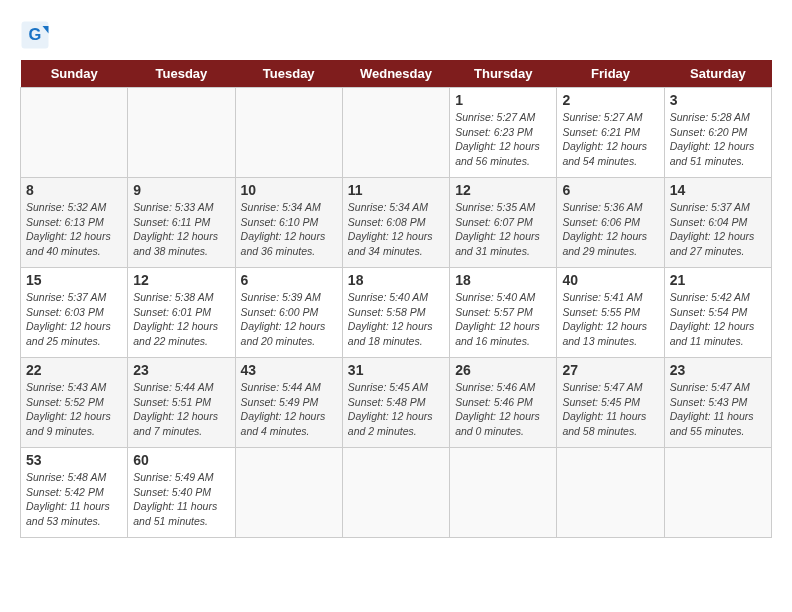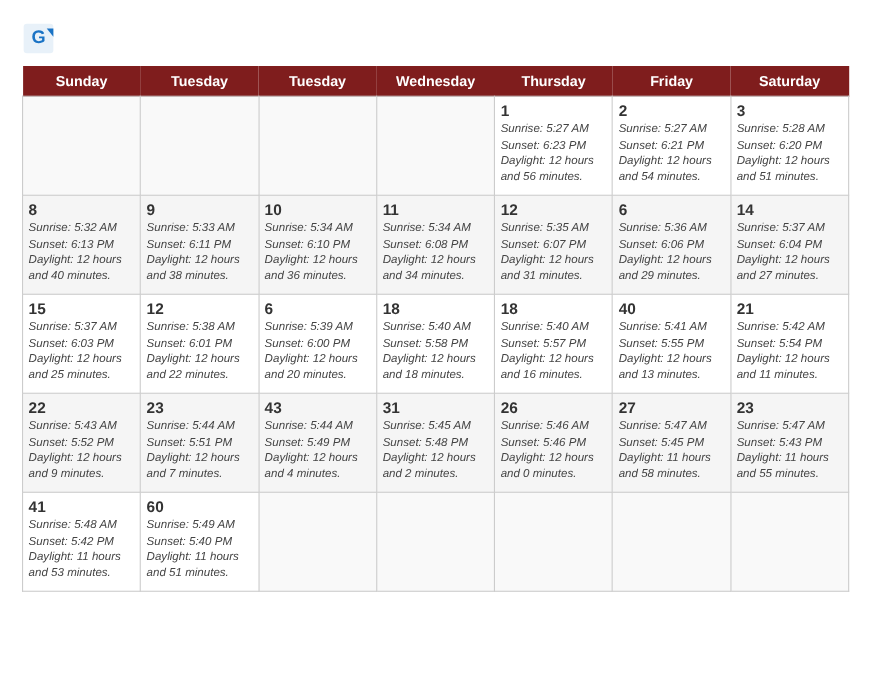--- a/index.html
+++ b/index.html
@@ -229,21 +229,21 @@
           <span class="day-num">27</span>
 <div class="day-info">Sunrise: 5:47 AM<br>Sunset: 5:45 PM<br>Daylight: 11 hours and 58 minutes.</div>
         </td>
         <td>
           <span class="day-num">23</span>
 <div class="day-info">Sunrise: 5:47 AM<br>Sunset: 5:43 PM<br>Daylight: 11 hours and 55 minutes.</div>
         </td>
       </tr>
       <tr>
         <td>
-          <span class="day-num">41</span>
+          <span class="day-num">53</span>
 <div class="day-info">Sunrise: 5:48 AM<br>Sunset: 5:42 PM<br>Daylight: 11 hours and 53 minutes.</div>
         </td>
         <td>
           <span class="day-num">60</span>
 <div class="day-info">Sunrise: 5:49 AM<br>Sunset: 5:40 PM<br>Daylight: 11 hours and 51 minutes.</div>
         </td>
         <td class="empty"></td>
         <td class="empty"></td>
         <td class="empty"></td>
         <td class="empty"></td>

